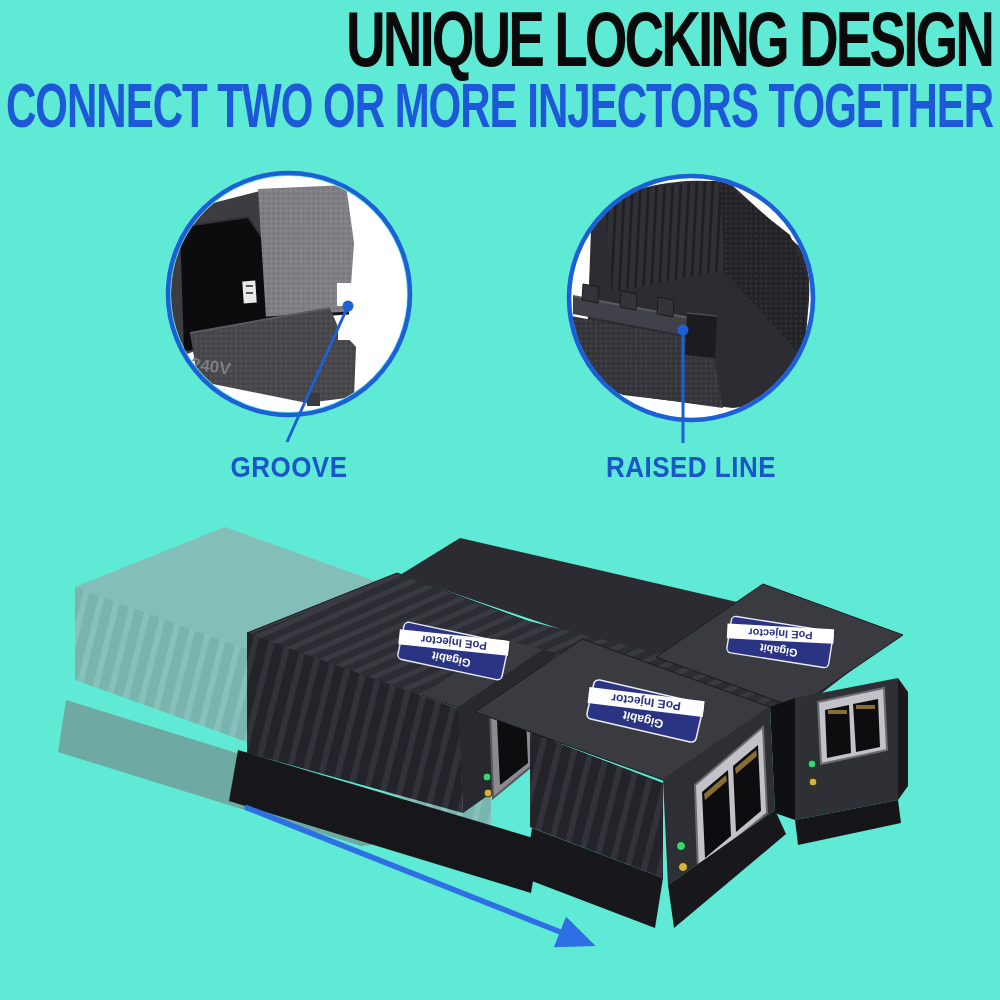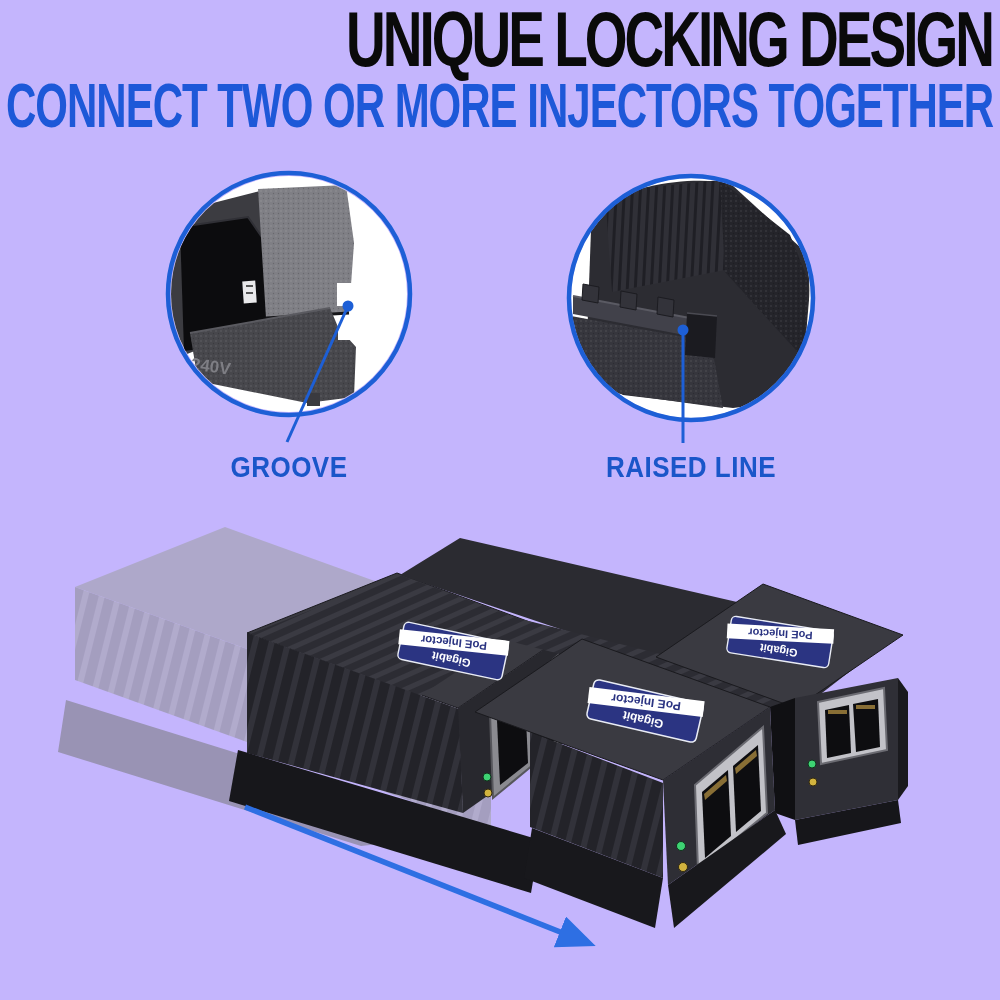--- a/index.html
+++ b/index.html
@@ -1,16 +1,16 @@
 <!DOCTYPE html>
 <html><head>
 <meta charset="utf-8">
 <style>
   html,body{margin:0;padding:0;background:#fff;}
-  .stage{position:relative;width:1000px;height:1000px;background:#c4b5fd;overflow:hidden;
+  .stage{position:relative;width:1000px;height:1000px;background:#5eead4;overflow:hidden;
          font-family:"Liberation Sans",sans-serif;}
   .h1{position:absolute;top:-4px;right:8px;font-size:55px;font-weight:bold;letter-spacing:-3px;
       line-height:60px;white-space:nowrap;color:#0a0a0a;transform:scale(1,1.42);transform-origin:top right;}
   .h2{position:absolute;top:70px;left:6px;font-size:42px;font-weight:bold;letter-spacing:-1px;
       line-height:48px;white-space:nowrap;color:#1d58d8;transform:scale(1,1.5);transform-origin:top left;}
   .clabel{position:absolute;font-weight:bold;font-size:26px;color:#1a56c9;text-align:center;
           letter-spacing:.5px;transform:scale(1,1.15);transform-origin:top center;}
   .clabel.groove{left:160px;top:449px;width:258px;}
   .clabel.raised{left:563px;top:449px;width:256px;}
   svg.art{position:absolute;left:0;top:0;width:1000px;height:1000px;}

